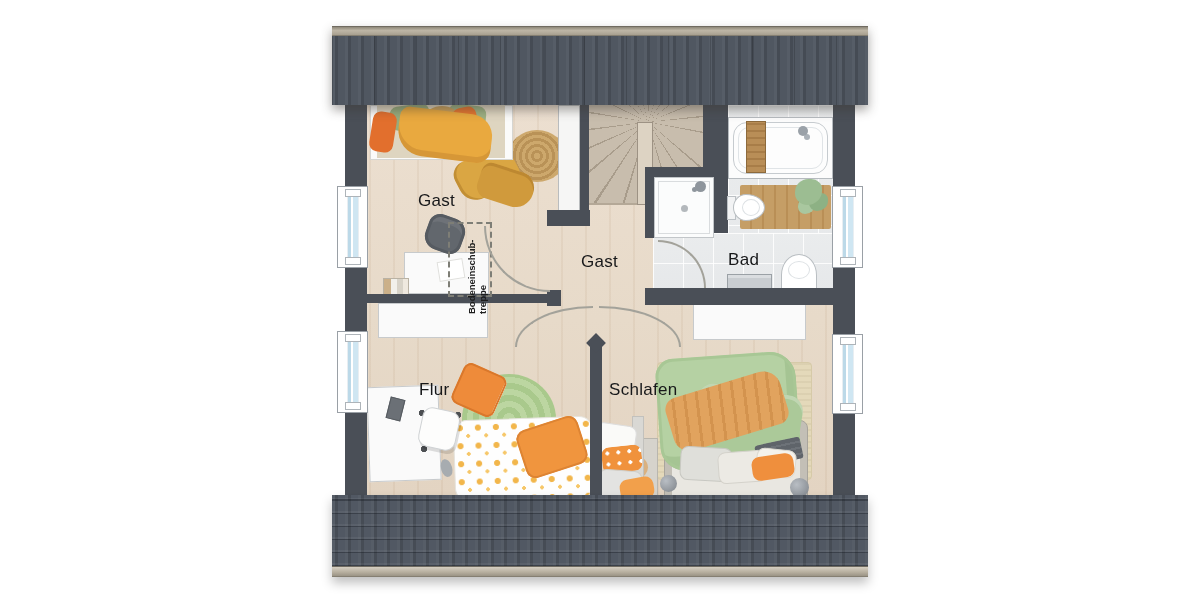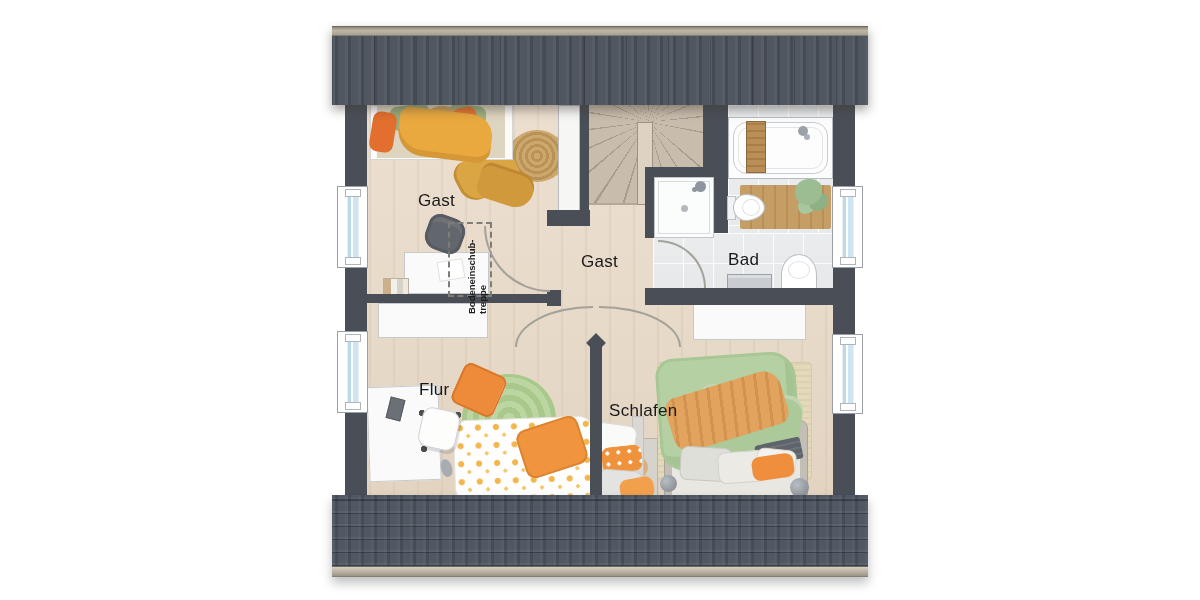--- a/index.html
+++ b/index.html
@@ -196,21 +196,21 @@
   <div class="window abs" style="left:832px;top:334px;width:31px;height:80px;">
     <div class="glass"></div>
     <div class="wtab" style="top:2px;"></div>
     <div class="wtab" style="bottom:2px;"></div>
   </div>
 
   <div class="room-label" style="left:418px;top:192px;">Gast</div>
   <div class="room-label" style="left:581px;top:253px;">Gast</div>
   <div class="room-label" style="left:728px;top:251px;">Bad</div>
   <div class="room-label" style="left:419px;top:381px;">Flur</div>
-  <div class="room-label" style="left:609px;top:402px;">Schlafen</div>
+  <div class="room-label" style="left:609px;top:381px;">Schlafen</div>
 
   <div class="abs roof" style="left:332px;top:26px;width:536px;height:79px;box-shadow:0 5px 10px rgba(60,55,50,.45);">
     <div class="abs gutter" style="left:0;top:0;width:536px;height:10px;"></div>
     <div class="abs roof-body" style="left:0;top:10px;width:536px;height:69px;"></div>
   </div>
   <div class="abs roof" style="left:332px;top:495px;width:536px;height:82px;box-shadow:0 6px 10px rgba(0,0,0,.25);">
     <div class="abs roof-body-rows" style="left:0;top:0;width:536px;height:71px;"></div>
     <div class="abs gutter" style="left:0;top:71px;width:536px;height:11px;background:linear-gradient(180deg,#d6cfc2 0%,#b5ad9d 60%,#9b9486 100%);"></div>
   </div>
 

